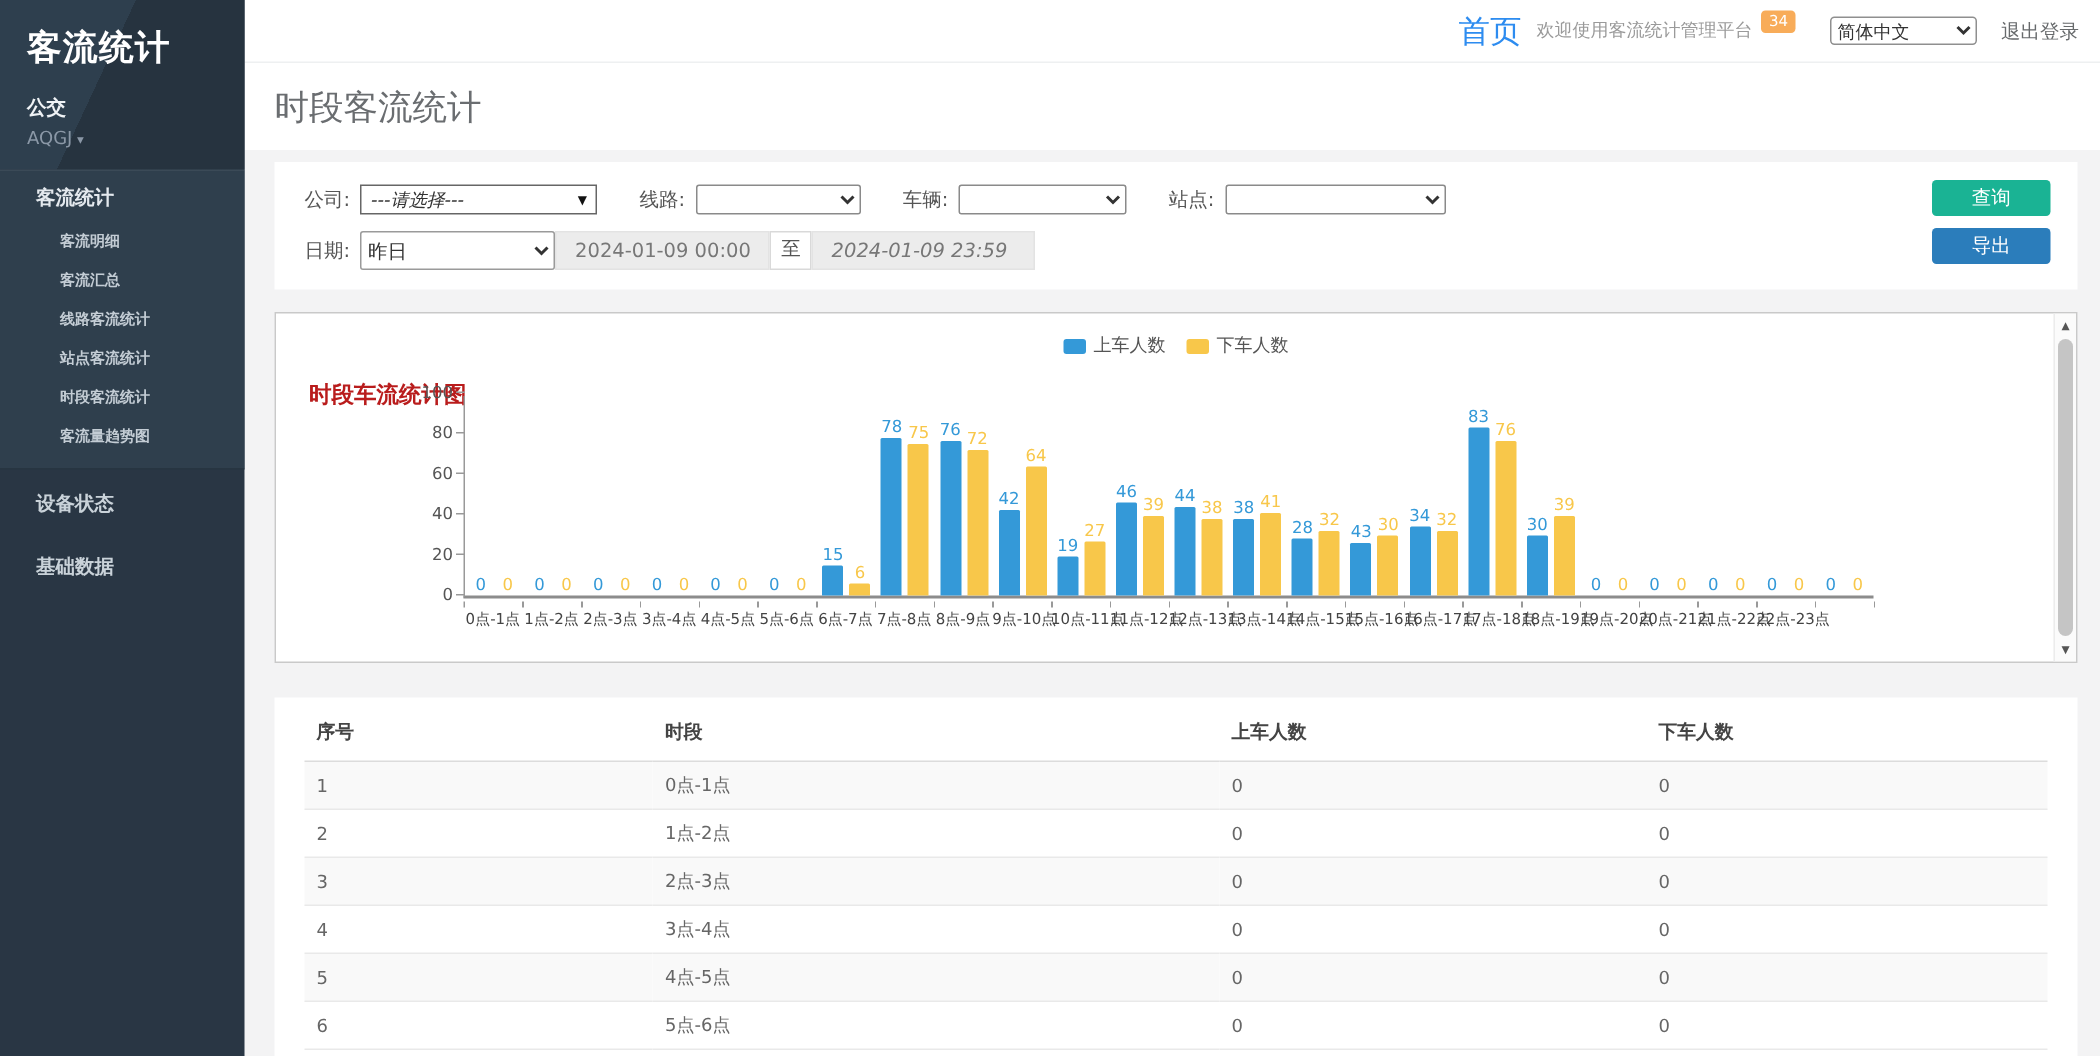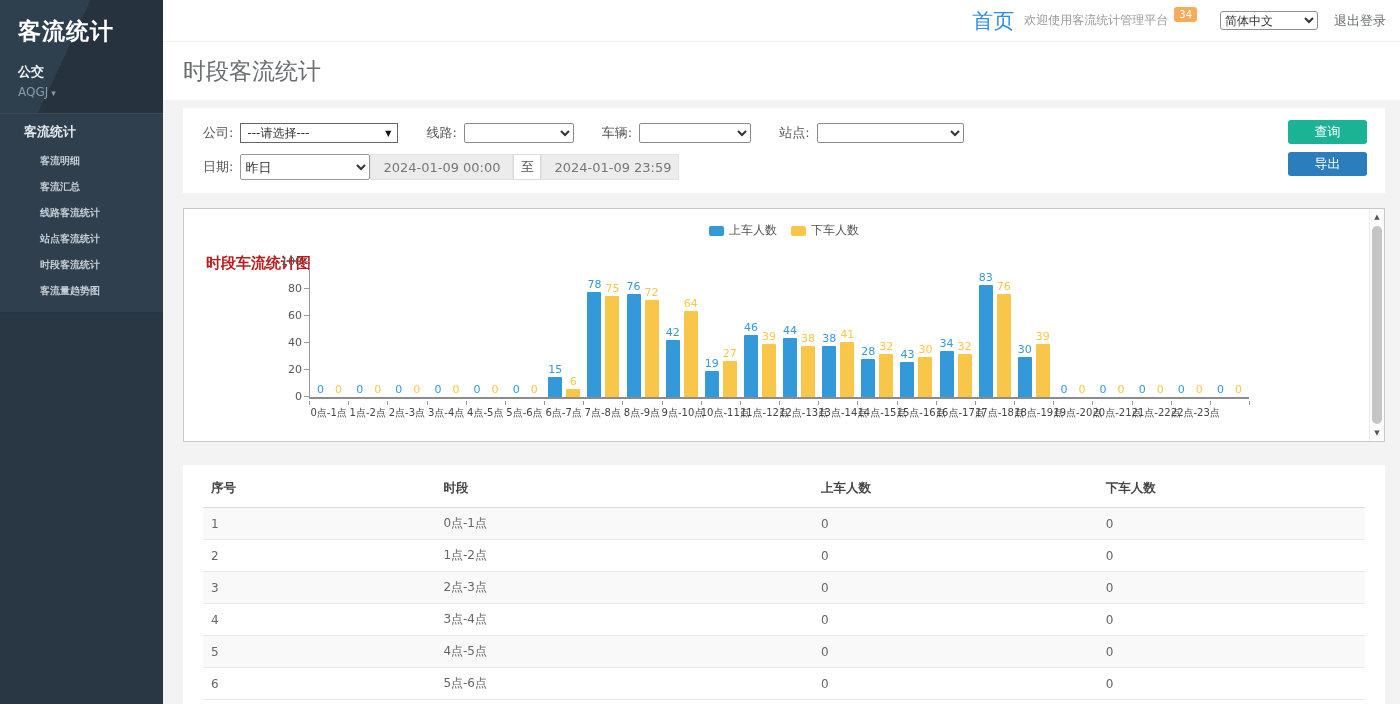--- a/index.html
+++ b/index.html
@@ -48,31 +48,31 @@
   .panel { background:#fff; }
 
   
   .filter-panel { position:relative; height:85px; padding:15px 20px; margin-bottom:15px; }
   .filter-row { display:flex; align-items:center; }
   .filter-row + .filter-row { margin-top:11px; }
   .f-label { font-size:13px; color:#555; margin-right:7px; white-space:nowrap; }
   .f-group { display:flex; align-items:center; margin-right:28px; }
   .cselect { width:158px; height:20px; border:1px solid #666; background:#fff;
     display:flex; align-items:center; justify-content:space-between; padding:0 6px;
-    font-size:12px; color:#333; cursor:pointer; }
+    font-size:12px; color:#333; cursor:pointer;font-style:italic; }
   .cselect .tri { font-size:8px; color:#111; }
   select.native { height:20px; font-size:12px; border:1px solid #8a8a8a;
     border-radius:2px; background:#fff; color:#333; }
   .w-line{ width:110px; } .w-veh{ width:112px; } .w-sta{ width:147px; }
   .preset-select { width:130px; height:26px; font-size:13px; border:1px solid #9a9a9a;
     border-radius:2px; background:#fff; color:#333; }
   .date-input { height:26px; background:#ececec; border:1px solid #e3e3e3;
     font-size:13px; color:#777; padding-left:12px;
     font-family:"DejaVu Sans","Liberation Sans",sans-serif; }
-  .d-start{ width:143px; } .d-end{ width:138px; }
+  .d-start{ width:143px; } .d-end{ width:149px;font-style:italic; }
   .to-box { width:28px; height:26px; background:#fff; border:1px solid #d9d9d9;
     font-size:13px; color:#555; text-align:center; line-height:24px; }
   .btn { position:absolute; right:18px; width:79px; height:24px; border:none;
     border-radius:3px; color:#fff; font-size:13px; cursor:pointer; text-align:center;
     font-family:"DejaVu Sans","Liberation Sans",sans-serif; }
   .btn-query { top:12px; background:#1ab394; }
   .btn-export { top:44px; background:#2b7dbb; }
 
   
   .chart-panel { position:relative; height:234px; border:1px solid #c9c9c9;
@@ -134,20 +134,24 @@
       <a class="nav-parent">客流统计</a>
       <div id="nav-children">
           <a class="nav-sub">客流明细</a>
           <a class="nav-sub">客流汇总</a>
           <a class="nav-sub">线路客流统计</a>
           <a class="nav-sub">站点客流统计</a>
           <a class="nav-sub">时段客流统计</a>
           <a class="nav-sub">客流量趋势图</a>
         </div>
     </div>
+    <div id="nav-others">
+        <a class="nav-top">设备状态</a>
+        <a class="nav-top">基础数据</a>
+      </div>
   </nav>
 </div>
 
 <div class="main">
 
   <div class="topbar">
     <span class="home-link">首页</span>
     <span class="welcome">欢迎使用客流统计管理平台</span>
     <span class="badge">34</span>
     <select class="lang-select">

